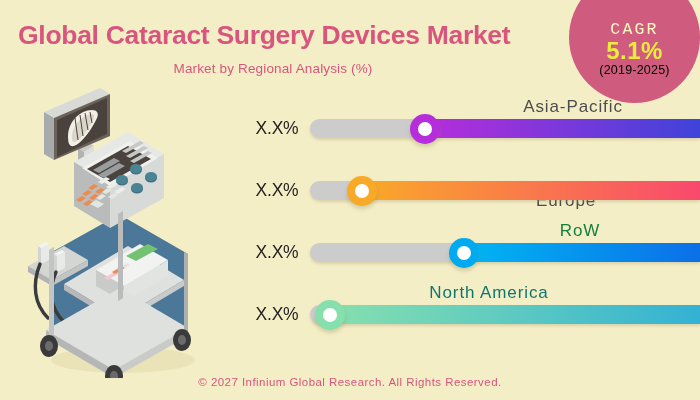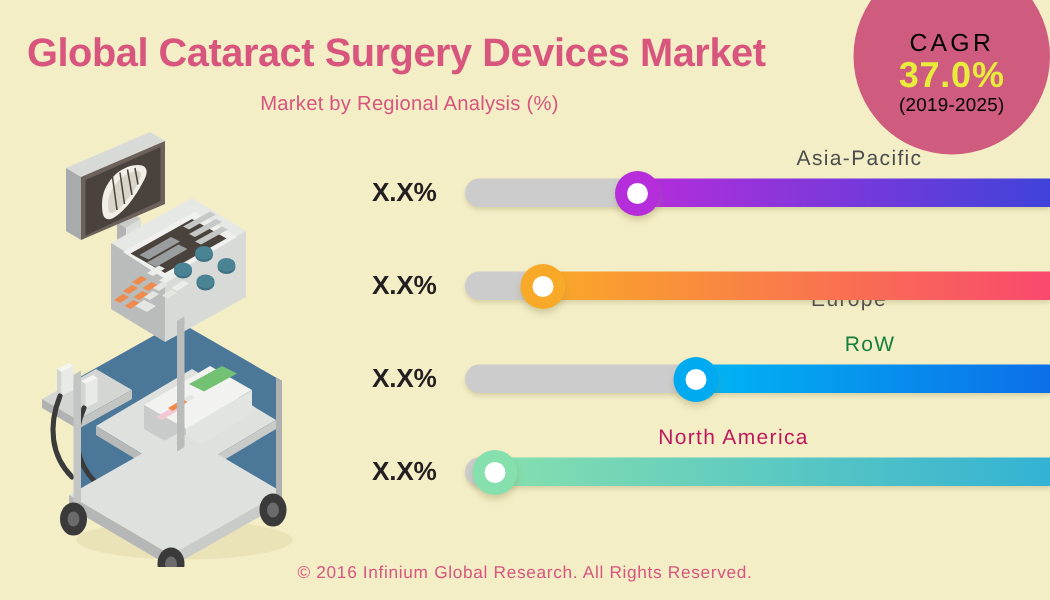--- a/index.html
+++ b/index.html
@@ -20,24 +20,25 @@
     position: absolute;
     left: 569px; top: -28px;
     width: 131px; height: 131px;
     border-radius: 50%;
     background: #cf5c7f;
     display: flex; flex-direction: column;
     align-items: center; justify-content: center;
     padding-top: 24px;
   }
   #cagr-badge .cagr-label {
-    color: #000000;
+    color: #fef9c3;
     font-size: 16.5px;
     letter-spacing: 2.2px;
     line-height: 17px;
+    font-family: Liberation Mono, monospace;
   }
   #cagr-badge .cagr-value {
     color: #e8ec3a;
     font-size: 24px;
     font-weight: bold;
     letter-spacing: 0.5px;
     line-height: 25px;
   }
   #cagr-badge .cagr-period {
     color: #000000;
@@ -85,23 +86,23 @@
     width: 700px; height: 265px;
   }
   .slider-row {
     position: absolute;
     left: 0; width: 700px; height: 62px;
   }
   .slider-value {
     position: absolute;
     left: 248px; top: 18px;
     width: 58px;
-    text-align: left;
+    text-align: center;
     font-size: 17.5px;
-    font-weight: bold;
+    font-weight: normal;
     color: #231f20;
     letter-spacing: -0.2px;
   }
   .slider-track {
     position: absolute;
     left: 310px; top: 19px;
     height: 19px;
     border-radius: 10px;
     background: #cccccc;
     box-shadow: 0 2px 3px rgba(150,140,90,0.28);
@@ -122,21 +123,21 @@
     box-shadow: 0 3px 4px rgba(150,140,90,0.35);
   }
   .slider-knob .knob-dot {
     width: 14px; height: 14px;
     border-radius: 50%;
     background: #ffffff;
   }
   .slider-region-label {
     position: absolute;
     top: -3px;
-    font-size: 14px;
+    font-size: 17px;
     color: #4d4d4d;
     letter-spacing: 0.9px;
     white-space: nowrap;
     transform: translateX(-50%);
   }
 
   
   #device-illustration {
     position: absolute;
     left: 18px; top: 88px;
@@ -267,21 +268,21 @@
         <ellipse cx="164" cy="252" rx="4" ry="5" fill="#6b6b6b"></ellipse>
       </g>
     </svg>
   </div>
 
   <div id="page-title">Global Cataract Surgery Devices Market</div>
   <div id="page-subtitle">Market by Regional Analysis (%)</div>
 
   <div id="cagr-badge">
     <div class="cagr-label">CAGR</div>
-    <div class="cagr-value">37.0%</div>
+    <div class="cagr-value">5.1%</div>
     <div class="cagr-period">(2019-2025)</div>
   </div>
 
   <div id="chart-area">
       <div class="slider-row" style="top: 0px;">
         <div class="slider-region-label" style="left: 573px; color: rgb(77, 77, 77);">Asia-Pacific</div>
         <div class="slider-value" style="color: rgb(35, 31, 32);">X.X%</div>
         <div class="slider-track" style="left: 310px; width: 130px; background: rgb(204, 204, 204);"></div>
         <div class="slider-fill" style="left: 425px; width: 275px; background: linear-gradient(90deg, rgb(182, 45, 219), rgb(63, 67, 217));"></div>
         <div class="slider-knob" style="left: 410px; background: rgb(182, 45, 219);">
@@ -300,24 +301,24 @@
       <div class="slider-row" style="top: 124px;">
         <div class="slider-region-label" style="left: 580px; color: #15803d;">RoW</div>
         <div class="slider-value" style="color: rgb(35, 31, 32);">X.X%</div>
         <div class="slider-track" style="left: 310px; width: 169px; background: rgb(204, 204, 204);"></div>
         <div class="slider-fill" style="left: 464px; width: 236px; background: linear-gradient(90deg, rgb(0, 182, 243), rgb(12, 111, 232));"></div>
         <div class="slider-knob" style="left: 449px; background: rgb(0, 170, 240);">
           <div class="knob-dot"></div>
         </div>
       </div>
       <div class="slider-row" style="top: 186px;">
-        <div class="slider-region-label" style="left: 489px; color: #be185d;">North America</div>
+        <div class="slider-region-label" style="left: 489px; color: #0f766e;">North America</div>
         <div class="slider-value" style="color: rgb(35, 31, 32);">X.X%</div>
         <div class="slider-track" style="left: 310px; width: 20px; background: rgb(204, 204, 204);"></div>
         <div class="slider-fill" style="left: 330px; width: 370px; background: linear-gradient(90deg, rgb(134, 224, 174), rgb(51, 178, 212));"></div>
         <div class="slider-knob" style="left: 315px; background: rgb(134, 224, 174);">
           <div class="knob-dot"></div>
         </div>
       </div>
     </div>
 
-  <div id="footer-copyright">© 2016 Infinium Global Research. All Rights Reserved.</div>
+  <div id="footer-copyright">© 2027 Infinium Global Research. All Rights Reserved.</div>
 </div>
 
 </body></html>

